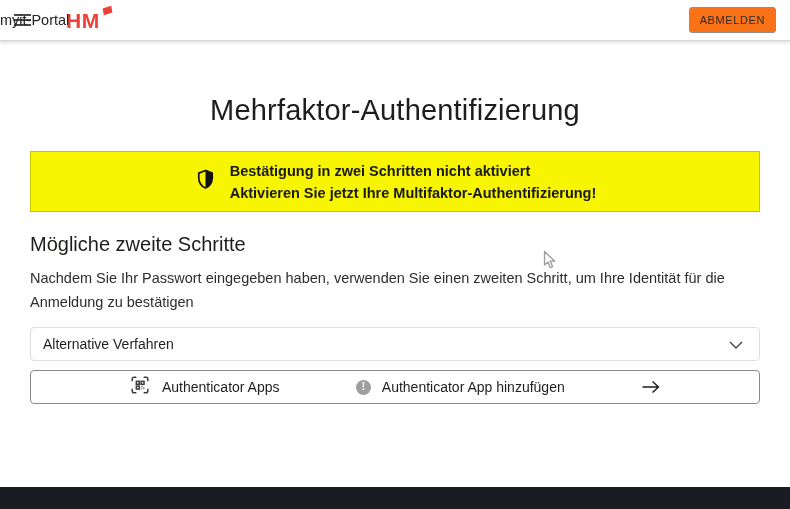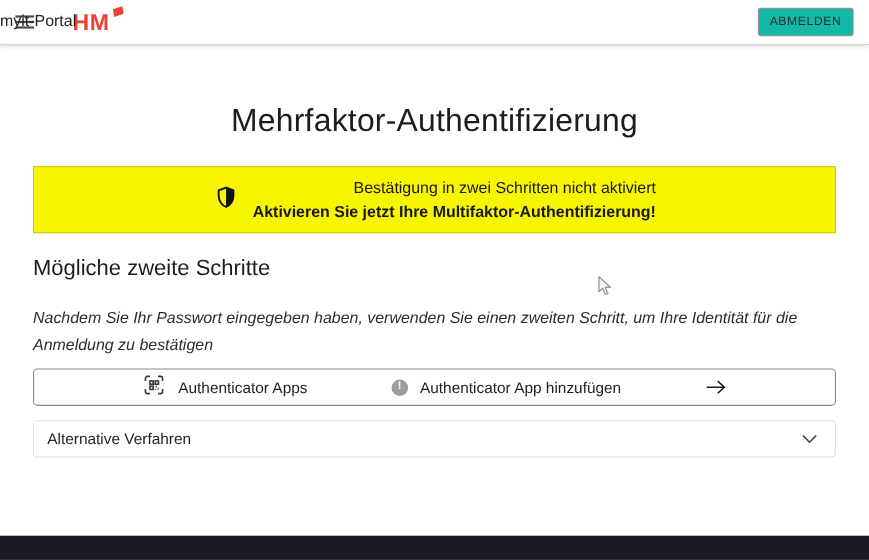--- a/index.html
+++ b/index.html
@@ -51,21 +51,21 @@
   .header-title {
     position: absolute;
     left: 0; right: 0;
     text-align: left;
     font-size: 14.5px;
     color: #232323;
     pointer-events: none;
   }
   .logout-btn {
     margin-left: auto;
-    background: #14b8a6;
+    background: #f97316;
     border: 1px solid #8f8f8f;
     border-radius: 3px;
     font-size: 11px;
     letter-spacing: 0.6px;
     color: #2b2b2b;
     padding: 6px 10px;
     cursor: pointer;
     position: relative;
     z-index: 6;
     font-family: inherit;
@@ -86,36 +86,35 @@
     margin-top: 22px;
     height: 61px;
     background: #f7f500;
     border: 1px solid rgba(0,0,0,0.18);
     display: flex;
     align-items: center;
     justify-content: center;
     gap: 13px;
   }
   .alert-text { font-size: 14.5px; line-height: 22px; color: #191919; }
-  .alert-text .l1 { font-weight: 400; text-align: right; }
+  .alert-text .l1 { font-weight: 700; }
   .alert-text .l2 { font-weight: 700; }
 
   h2.section-heading {
     margin-top: 18px;
     font-size: 20px;
     font-weight: 400;
     line-height: 28px;
     color: #1d1d1b;
   }
   p.section-desc {
-    margin-top: 20px;
+    margin-top: 8px;
     font-size: 14.5px;
     line-height: 24px;
     color: #2d2d2d;
-    font-style: italic;
   }
 
   .row {
     height: 34px;
     border-radius: 4px;
     display: flex;
     align-items: center;
     background: #fff;
     cursor: pointer;
   }
@@ -184,20 +183,29 @@
       </svg>
     </span>
     <div class="alert-text">
       <div class="l1">Bestätigung in zwei Schritten nicht aktiviert</div>
       <div class="l2">Aktivieren Sie jetzt Ihre Multifaktor-Authentifizierung!</div>
     </div>
   </div>
 
   <h2 class="section-heading">Mögliche zweite Schritte</h2>
   <p class="section-desc">Nachdem Sie Ihr Passwort eingegeben haben, verwenden Sie einen zweiten Schritt, um Ihre Identität für die Anmeldung zu bestätigen</p>
+
+  <div class="row row-alt">
+    <span class="row-label">Alternative Verfahren</span>
+    <span>
+      <svg width="14" height="8" viewBox="0 0 14 8">
+        <path d="M1 1l6 6 6-6" fill="none" stroke="#454545" stroke-width="1.4"></path>
+      </svg>
+    </span>
+  </div>
 
   <div class="row row-auth">
     <div class="cell">
       <span>
         <svg width="22" height="22" viewBox="0 0 24 24" fill="none" stroke="#3a3a3a" stroke-width="1.6">
           <path d="M3.5 8V5.5a2 2 0 0 1 2-2H8"></path>
           <path d="M16 3.5h2.5a2 2 0 0 1 2 2V8"></path>
           <path d="M20.5 16v2.5a2 2 0 0 1-2 2H16"></path>
           <path d="M8 20.5H5.5a2 2 0 0 1-2-2V16"></path>
           <rect x="8" y="8" width="3.2" height="3.2"></rect>
@@ -211,29 +219,20 @@
     <div class="cell">
       <span class="info-circle">!</span>
       <span class="row-label">Authenticator App hinzufügen</span>
     </div>
     <button class="arrow-btn">
       <svg width="20" height="16" viewBox="0 0 20 16">
         <path d="M1.5 8h16M11.5 2.5 17.5 8l-6 5.5" fill="none" stroke="#1c1c1c" stroke-width="1.4"></path>
       </svg>
     </button>
   </div>
-
-  <div class="row row-alt">
-    <span class="row-label">Alternative Verfahren</span>
-    <span>
-      <svg width="14" height="8" viewBox="0 0 14 8">
-        <path d="M1 1l6 6 6-6" fill="none" stroke="#454545" stroke-width="1.4"></path>
-      </svg>
-    </span>
-  </div>
 </main>
 
 <div class="cursor">
   <svg width="15" height="21" viewBox="0 0 15 21">
     <path d="M1.5 1.5v13.6l3.4-3.1 2.3 5.6 2.4-1-2.4-5.4h4.6Z" fill="#ffffff" stroke="#9b9b9b" stroke-width="1.3" stroke-linejoin="round"></path>
   </svg>
 </div>
 
 <footer class="footer"></footer>
 

